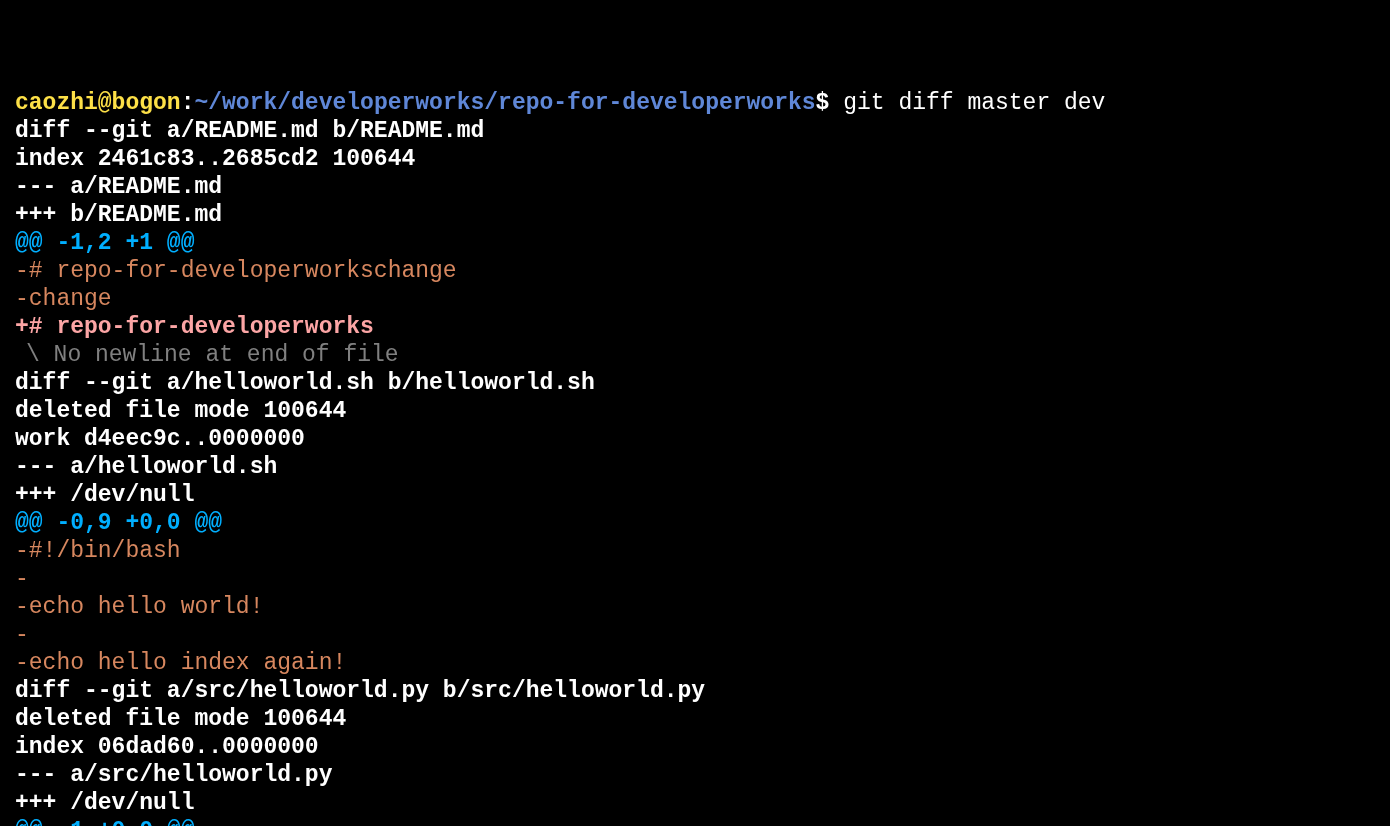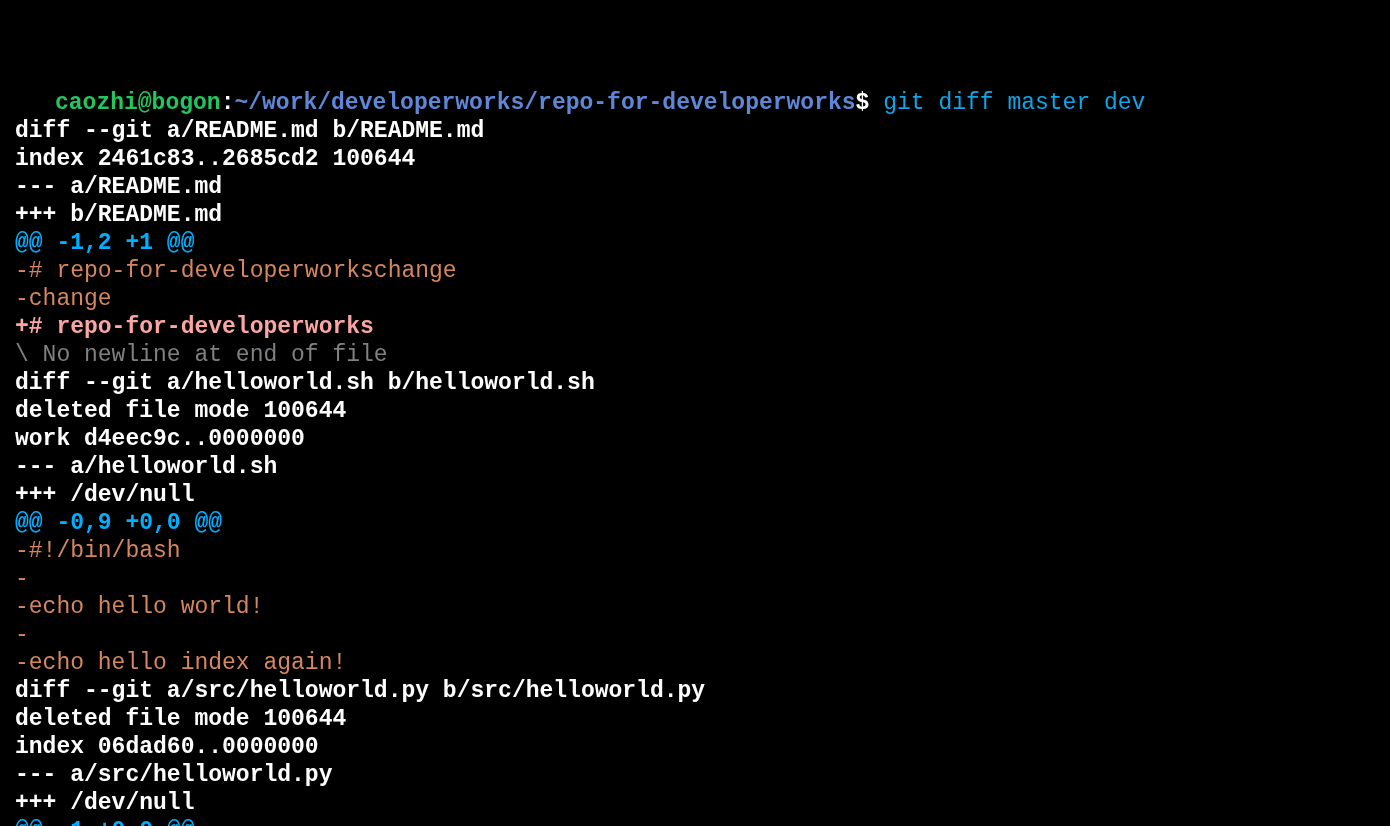--- a/index.html
+++ b/index.html
@@ -11,28 +11,28 @@
       background: #000000;
       font-family: Menlo, Monaco, "Courier New", monospace;
       font-size: 23px;
       font-weight: bold;
       line-height: 28px;
       color: #ffffff;
       padding: 5px 15px;
       white-space: pre;
       overflow: hidden;
     }
-    .c-user { color: #22c55e; font-weight: bold; margin-left: 40px; }
+    .c-user { color: #fde047; font-weight: bold; }
     .c-path { color: #5f87d7; font-weight: bold; margin-top: 12px; }
     .c-white-bold { color: #ffffff; font-weight: bold; }
-    .c-cmd { color: #0ea5e9; font-weight: normal; }
+    .c-cmd { color: #ffffff; font-weight: normal; }
     .c-hunk { color: #00afff; font-weight: bold; }
     .c-minus { color: #d7875f; font-weight: normal; }
     .c-plus { color: #fca5a5; font-weight: bold; }
-    .c-comment { color: #808080; font-weight: normal; }
+    .c-comment { color: #808080; font-weight: normal; margin-left: 11px; }
   </style>
 </head>
 <body>
 
 
 <div><span class="c-user">caozhi@bogon</span><span class="c-white-bold">:</span><span class="c-path">~/work/developerworks/repo-for-developerworks</span><span class="c-white-bold">$</span><span class="c-cmd"> git diff master dev</span>
 <div id="diff-lines"><span class="c-white-bold">diff --git a/README.md b/README.md</span>
 <span class="c-white-bold">index 2461c83..2685cd2 100644</span>
 <span class="c-white-bold">--- a/README.md</span>
 <span class="c-white-bold">+++ b/README.md</span>

